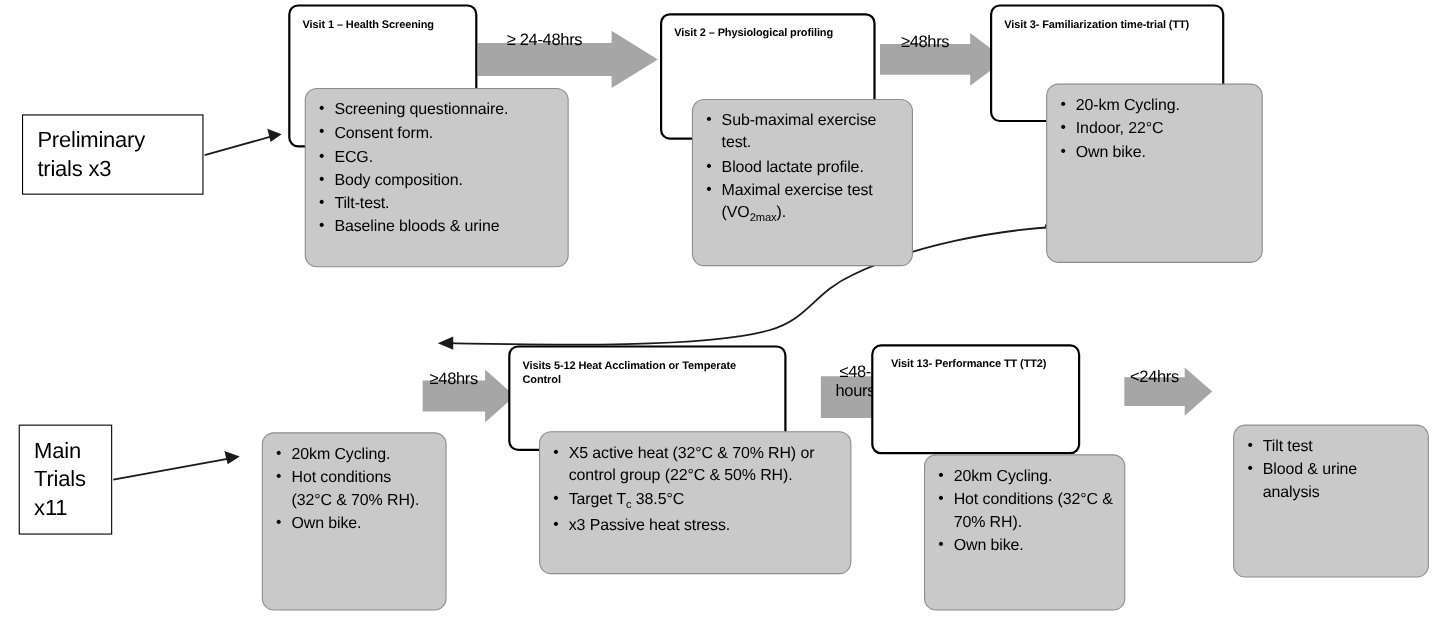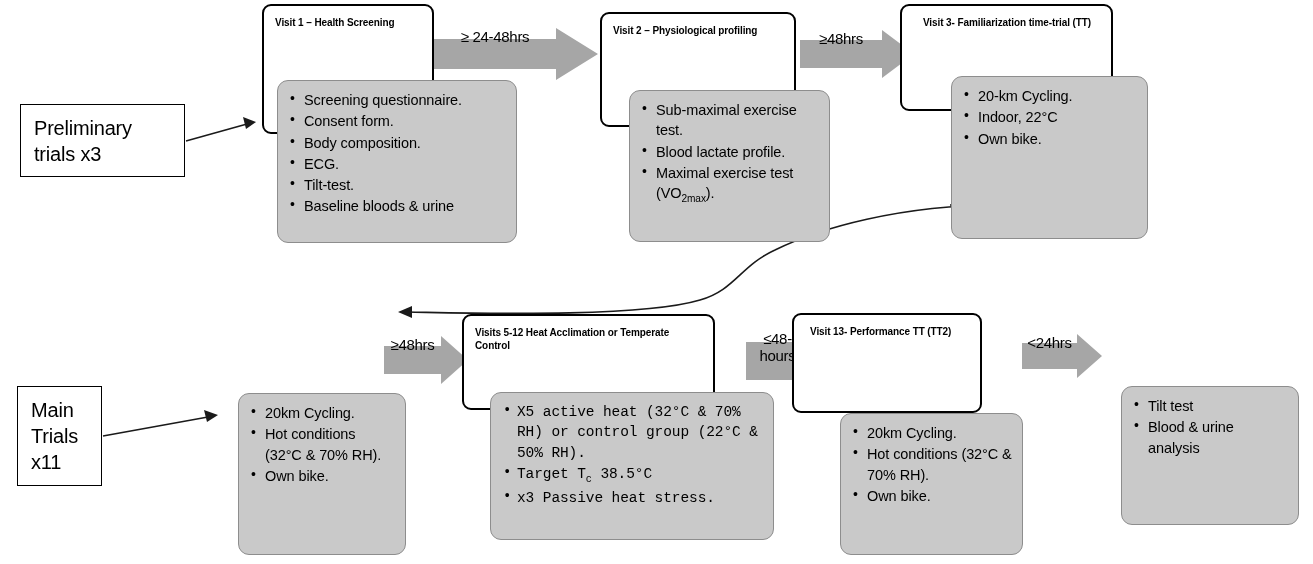--- a/index.html
+++ b/index.html
@@ -64,22 +64,22 @@
   </div>
 
   <div class="node hdr" style="left:262px;top:4px;width:172px;height:130px;">
     <div class="t">Visit 1 – Health Screening</div>
   </div>
 
   <div class="node grey" style="left:277px;top:80px;width:240px;height:163px;">
     <ul>
       <li>Screening questionnaire.</li>
       <li>Consent form.</li>
+      <li>ECG.</li>
       <li>Body composition.</li>
-      <li>ECG.</li>
       <li>Tilt-test.</li>
       <li>Baseline bloods &amp; urine</li>
     </ul>
   </div>
 
   <div class="barrow" style="left:434px;top:28px;width:164px;height:52px;">
     <svg width="164" height="52" viewBox="0 0 164 52">
       <polygon points="0,11 122,11 122,0 164,26 122,52 122,41 0,41" fill="#a6a6a6"></polygon>
     </svg>
     <div class="lbl" style="width:122px;">≥ 24-48hrs</div>
@@ -97,21 +97,21 @@
     </ul>
   </div>
 
   <div class="barrow" style="left:800px;top:30px;width:114px;height:48px;">
     <svg width="114" height="48" viewBox="0 0 114 48">
       <polygon points="0,10 82,10 82,0 114,24 82,48 82,38 0,38" fill="#a6a6a6"></polygon>
     </svg>
     <div class="lbl" style="width:82px;">≥48hrs</div>
   </div>
 
-  <div class="node hdr" style="left:900px;top:4px;width:213px;height:107px;text-align:center;">
+  <div class="node hdr" style="left:900px;top:4px;width:213px;height:107px;">
     <div class="t">Visit 3- Familiarization time-trial (TT)</div>
   </div>
 
   <div class="node grey" style="left:951px;top:76px;width:197px;height:163px;">
     <ul>
       <li>20-km Cycling.</li>
       <li>Indoor, 22°C</li>
       <li>Own bike.</li>
     </ul>
   </div>
@@ -135,21 +135,21 @@
     <svg width="84" height="48" viewBox="0 0 84 48">
       <polygon points="0,10 57,10 57,0 84,24 57,48 57,38 0,38" fill="#a6a6a6"></polygon>
     </svg>
     <div class="lbl" style="width:57px;">≥48hrs</div>
   </div>
 
   <div class="node hdr" style="left:462px;top:314px;width:253px;height:96px;">
     <div class="t">Visits 5-12 Heat Acclimation or Temperate Control</div>
   </div>
 
-  <div class="node grey" style="left:490px;top:392px;width:284px;height:148px;font-family:Liberation Mono, monospace;">
+  <div class="node grey" style="left:490px;top:392px;width:284px;height:130px;">
     <ul>
       <li>X5 active heat (32°C &amp; 70% RH) or control group (22°C &amp; 50% RH).</li>
       <li>Target T<sub>c</sub> 38.5°C</li>
       <li>x3 Passive heat  stress.</li>
     </ul>
   </div>
 
   <div class="barrow" style="left:746px;top:330px;width:96px;height:62px;">
     <svg width="96" height="62" viewBox="0 0 96 62">
       <polygon points="0,12 63,12 63,0 96,31 63,62 63,50 0,50" fill="#a6a6a6"></polygon>

